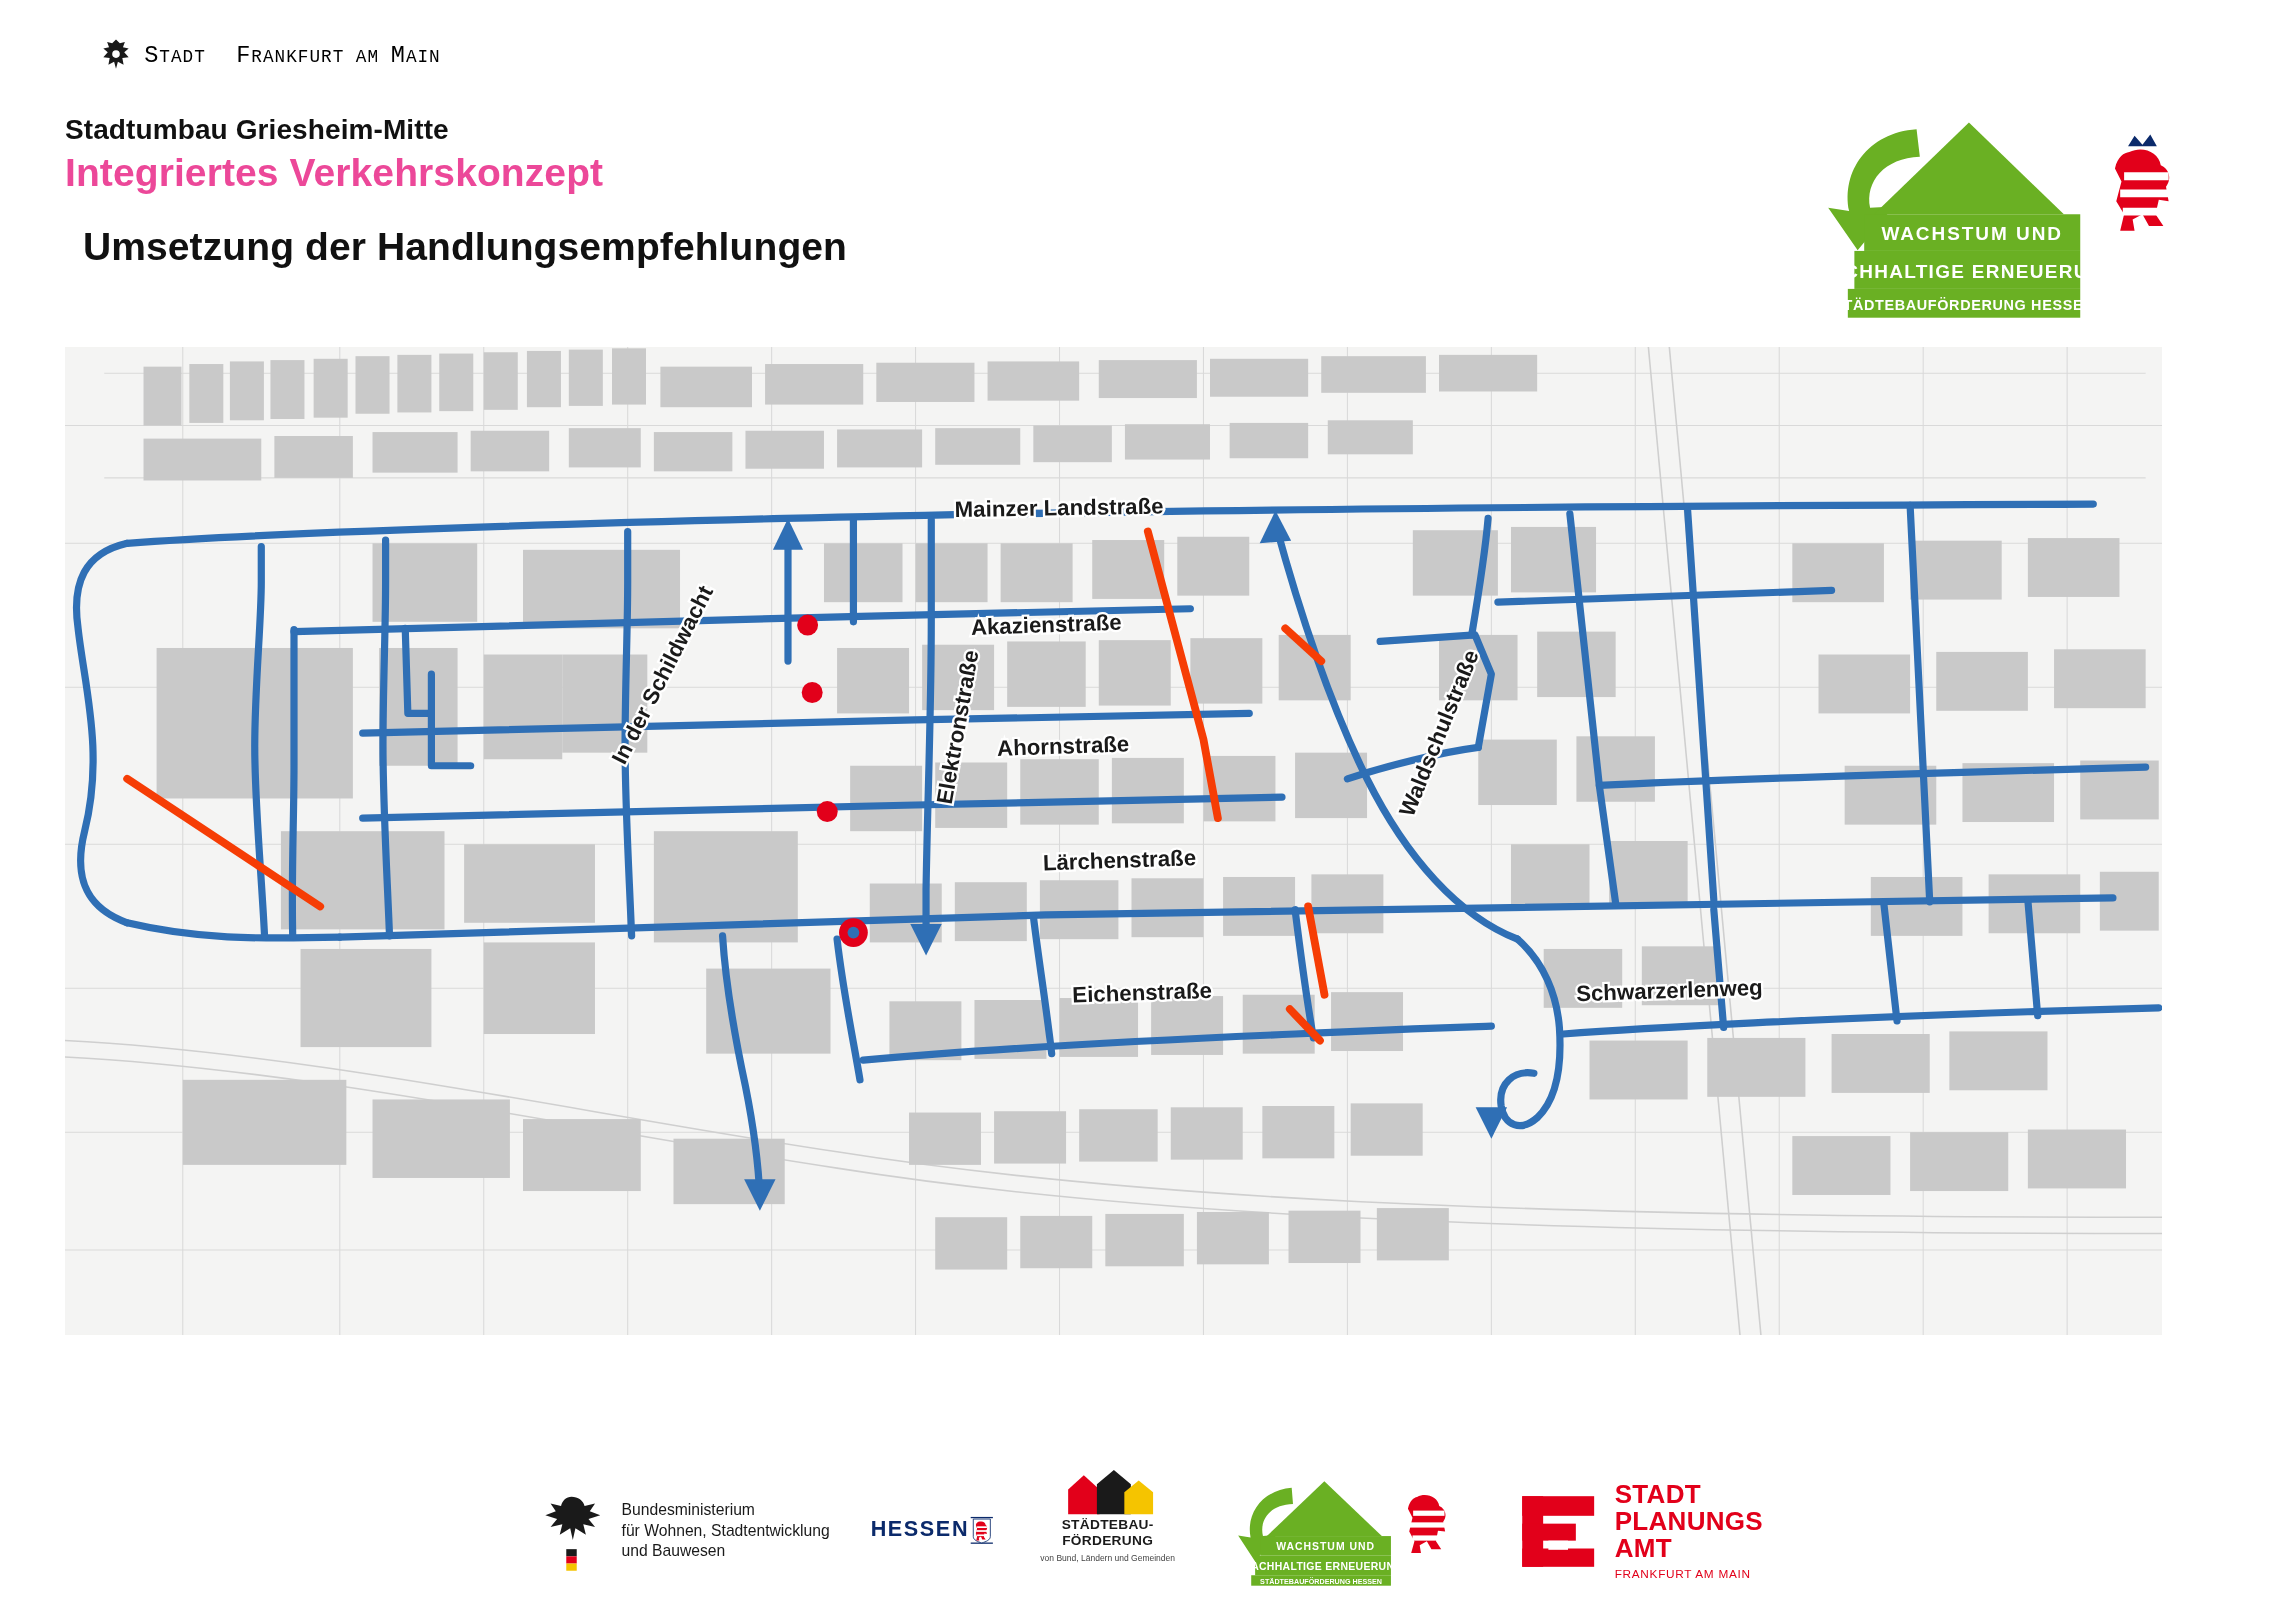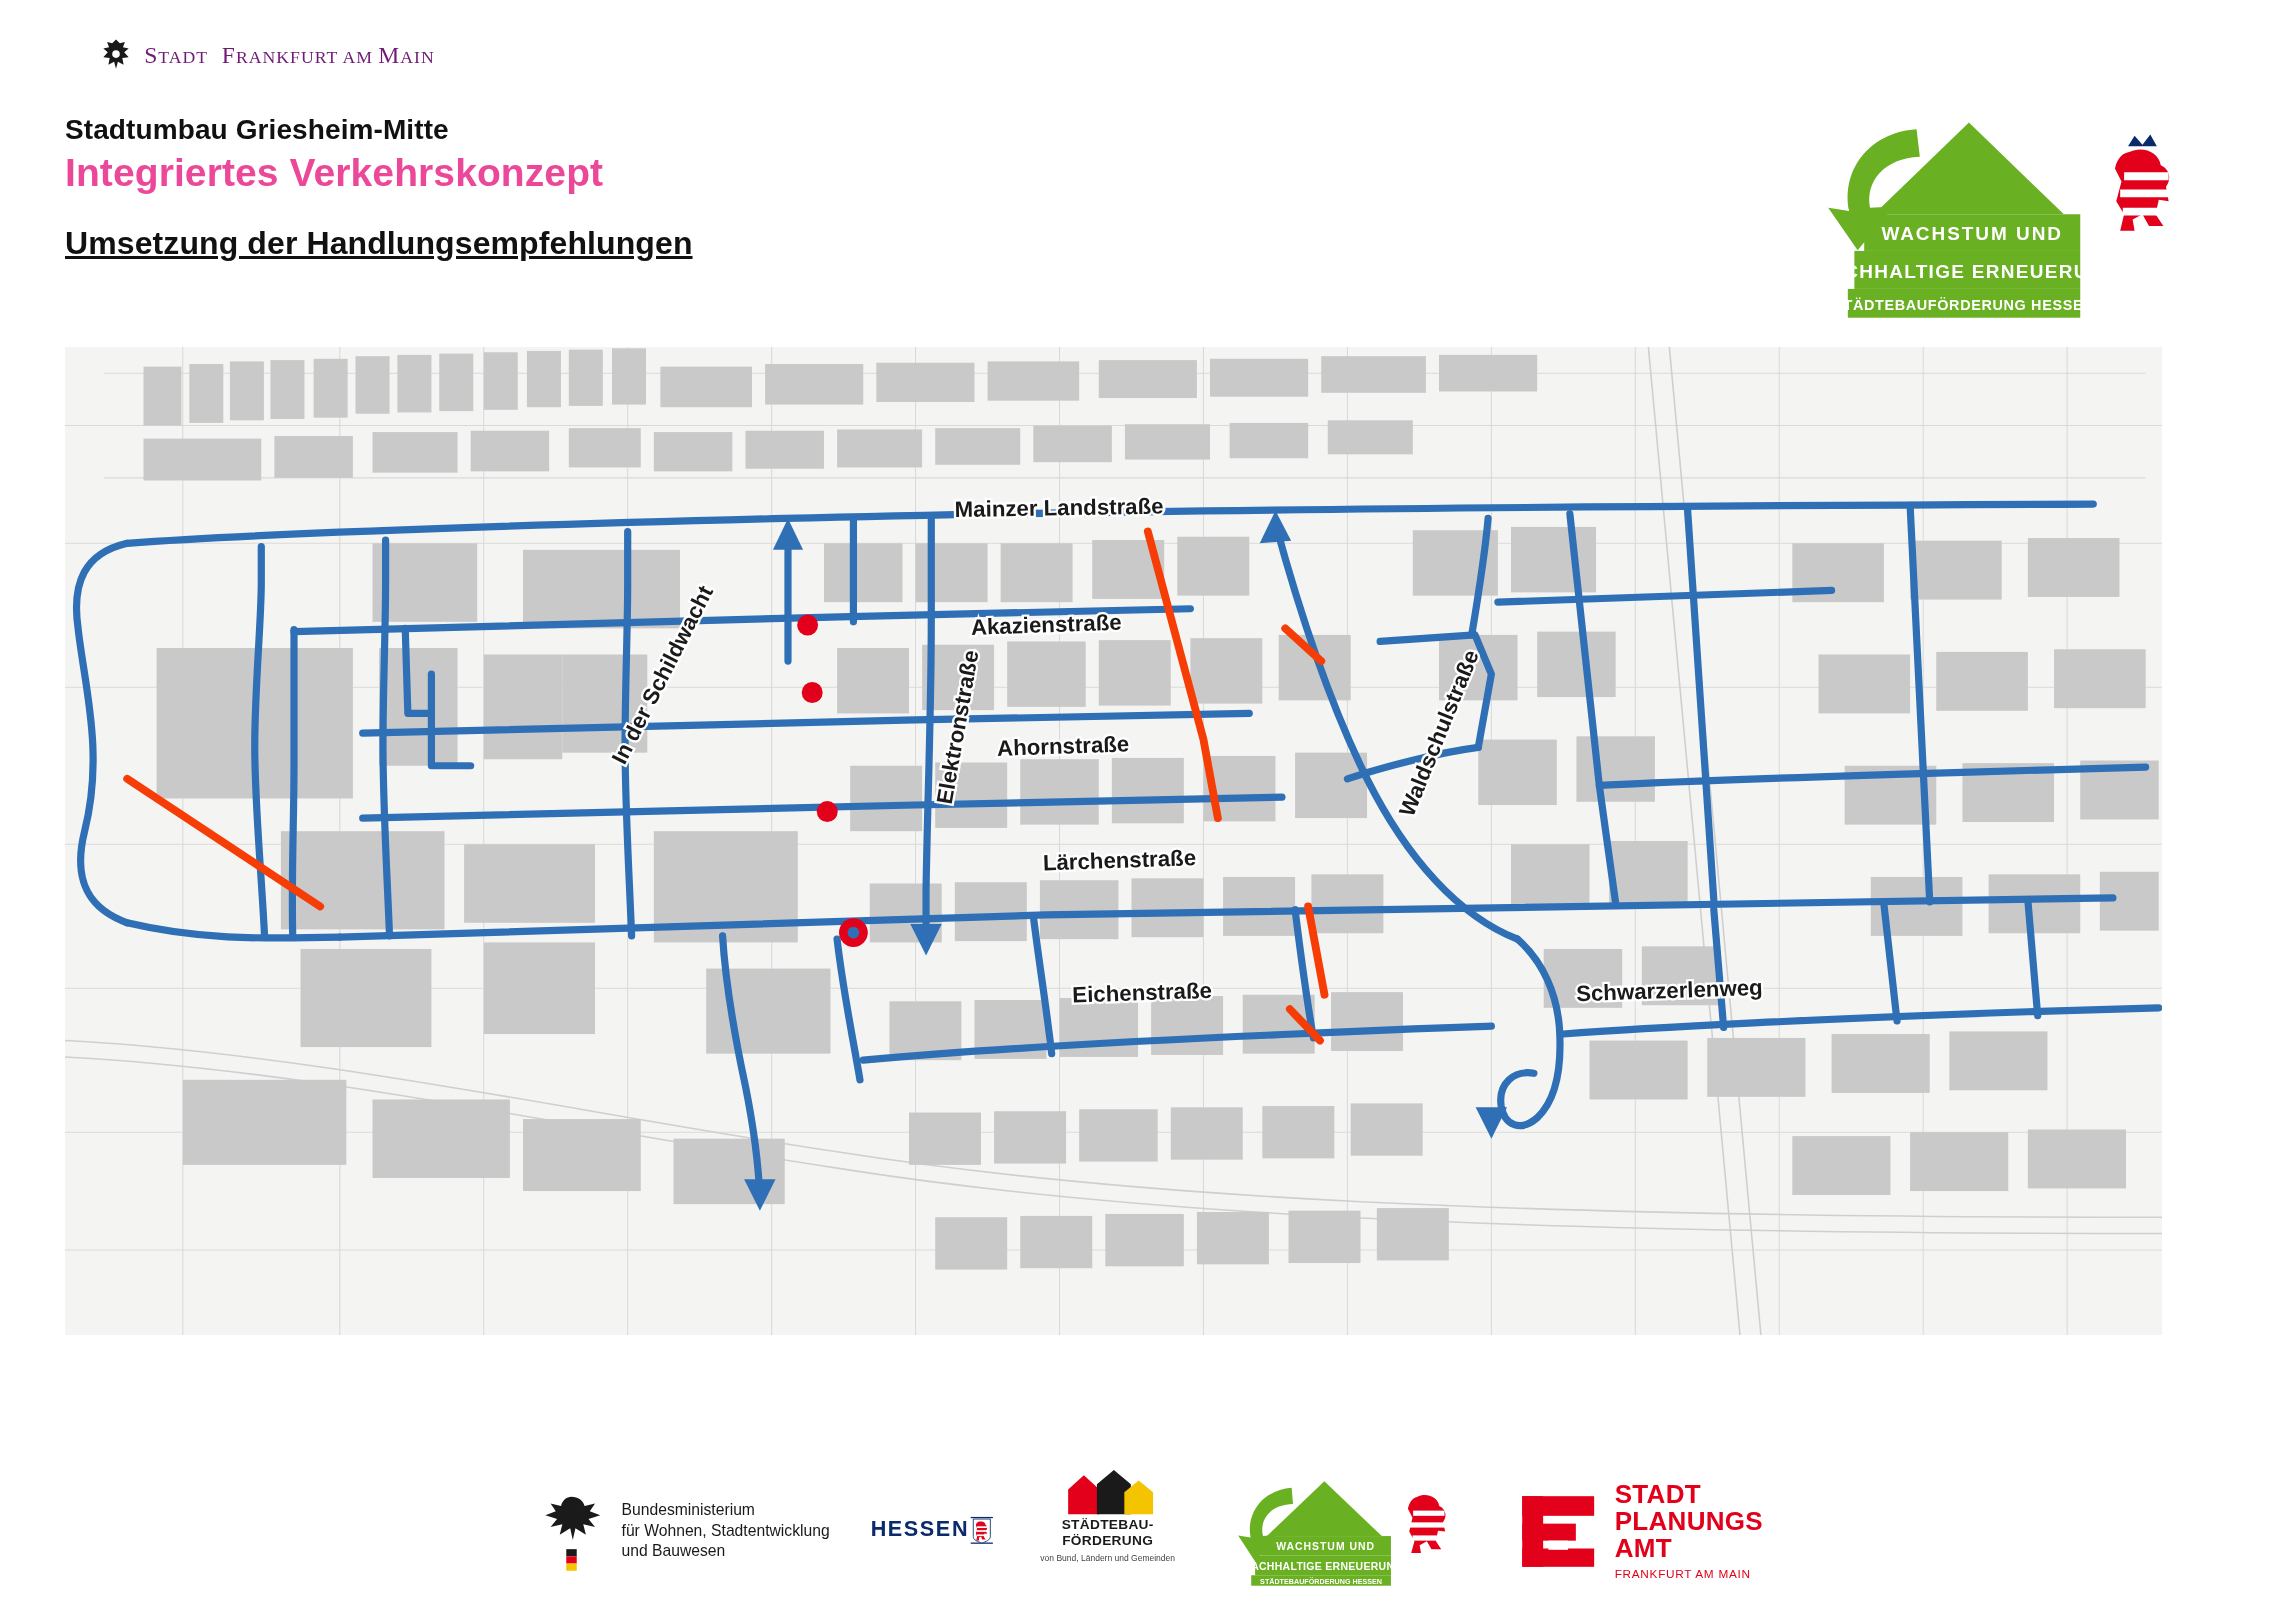--- a/index.html
+++ b/index.html
@@ -25,24 +25,24 @@
     display: flex;
     align-items: center;
     gap: 9.2px;
   }
   #city-logo .eagle {
     width: 38px;
     height: 38px;
     flex: 0 0 auto;
   }
   #city-logo .wordmark {
-    font-family: Liberation Serif, serif;
+    font-family: Liberation Mono, monospace;
     font-size: 23.6px;
     letter-spacing: 1px;
-    color: #701a75;
+    color: #000000;
     white-space: nowrap;
   }
   #city-logo .wordmark .small {
     font-size: 17.7px;
   }
 
   #title-block {
     position: absolute;
     left: 65px;
     top: 114px;
@@ -56,26 +56,25 @@
     margin: 0 0 5.2px 0;
   }
   #title-main {
     font-size: 39px;
     font-weight: bold;
     color: #ec4899;
     letter-spacing: 0.1px;
     margin: 0 0 30px 0;
   }
   #title-third {
-    font-size: 32px;
+    font-size: 39px;
     font-weight: bold;
     color: #111111;
     letter-spacing: 0.1px;
-    margin: 0;
-    text-decoration: underline;
+    margin: 18px;
   }
 
   
   #programme-logo {
     position: absolute;
     right: 74px;
     top: 116px;
     width: 419px;
     height: 262px;
   }

